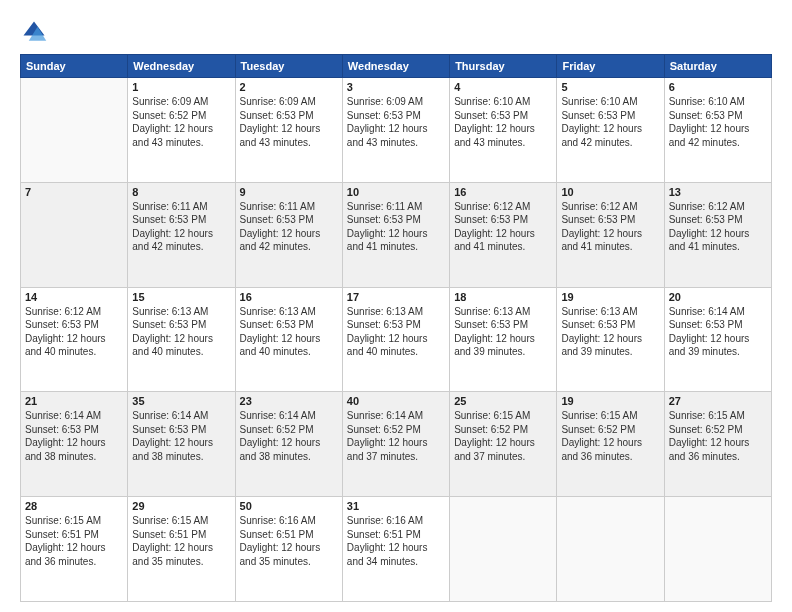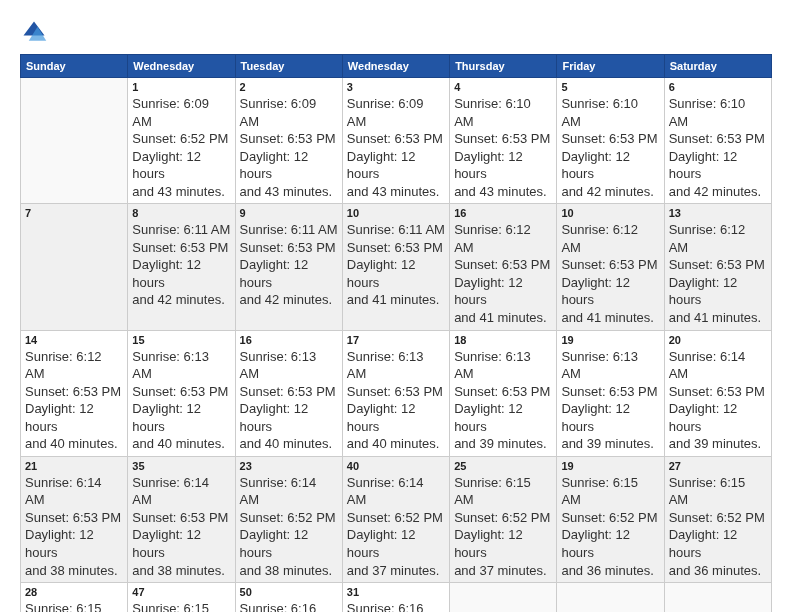--- a/index.html
+++ b/index.html
@@ -85,21 +85,21 @@
       height: 85px;
     }
     .day-number {
       font-size: 11px;
       font-weight: bold;
       color: #222;
       display: block;
       margin-bottom: 2px;
     }
     .cell-text {
-      font-size: 13px;
+      font-size: 10px;
       line-height: 1.35;
       color: #333;
     }
     .empty-cell {
       background: #f9f9f9;
     }
     .row-shaded td {
       background: #f0f0f0;
     }
     table {
@@ -256,21 +256,21 @@
             <span class="day-number">27</span>
             <div class="cell-text">Sunrise: 6:15 AM<br>Sunset: 6:52 PM<br>Daylight: 12 hours<br>and 36 minutes.</div>
           </td>
         </tr>
         <tr>
           <td>
             <span class="day-number">28</span>
             <div class="cell-text">Sunrise: 6:15 AM<br>Sunset: 6:51 PM<br>Daylight: 12 hours<br>and 36 minutes.</div>
           </td>
           <td>
-            <span class="day-number">47</span>
+            <span class="day-number">29</span>
             <div class="cell-text">Sunrise: 6:15 AM<br>Sunset: 6:51 PM<br>Daylight: 12 hours<br>and 35 minutes.</div>
           </td>
           <td>
             <span class="day-number">50</span>
             <div class="cell-text">Sunrise: 6:16 AM<br>Sunset: 6:51 PM<br>Daylight: 12 hours<br>and 35 minutes.</div>
           </td>
           <td>
             <span class="day-number">31</span>
             <div class="cell-text">Sunrise: 6:16 AM<br>Sunset: 6:51 PM<br>Daylight: 12 hours<br>and 34 minutes.</div>
           </td>

